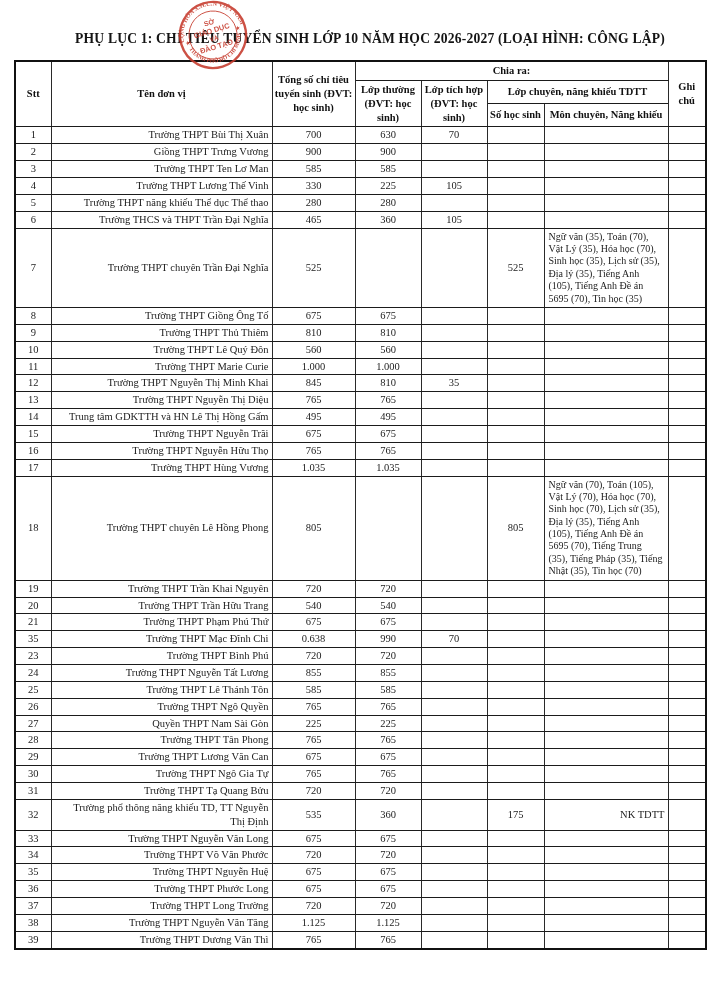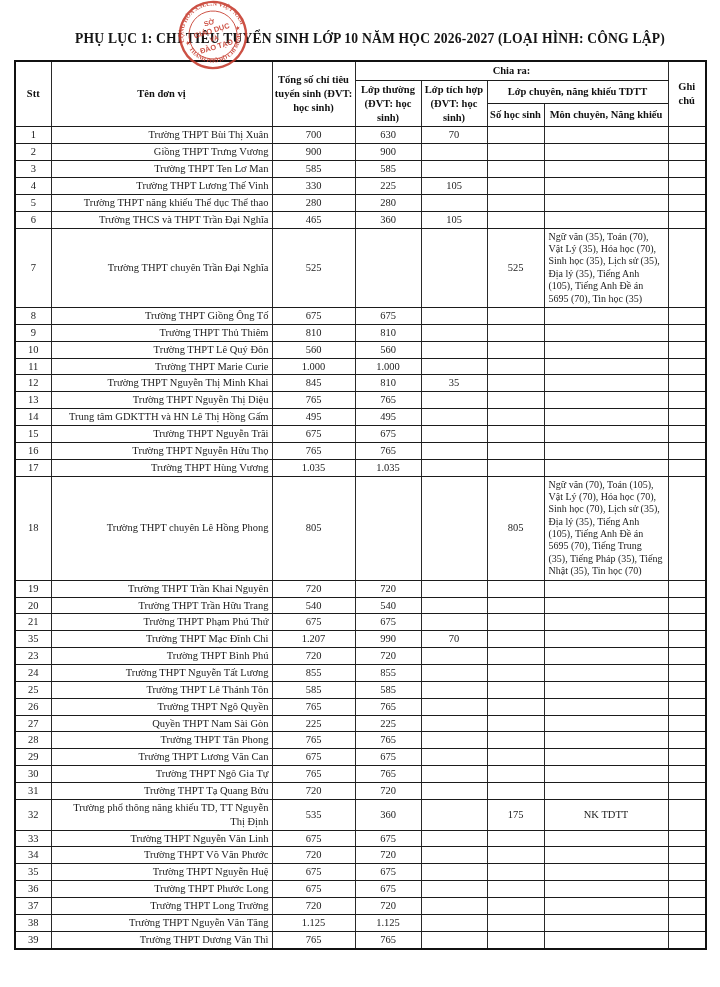--- a/index.html
+++ b/index.html
@@ -47,21 +47,21 @@
     vertical-align:middle;
     overflow:hidden;
     background:#fff;
   }
   table.quota { border:2px solid #111; }
   .quota thead th { font-weight:bold; text-align:center; padding:2px 2px; color:#111;margin-left:27px; }
   .quota td { height:16px; }
   .quota td.c-stt   { text-align:center; }
   .quota td.c-name  { text-align:right; padding-left:5px; }
   .quota td.c-num   { text-align:center; }
-  .quota td.c-mon   { text-align:center; }
+  .quota td.c-mon   { text-align:right; }
   .quota td.c-mon.mon-long { text-align:left; font-size:10px; line-height:1.24; padding:2px 4px; }
   .quota td.c-ghichu{ text-align:center; }
 </style>
 </head>
 <body>
 
 <div class="page">
 
   <div class="doc-head">
     <div class="doc-title">PHỤ LỤC 1: CHỈ TIÊU TUYỂN SINH LỚP 10 NĂM HỌC 2026-2027 (LOẠI HÌNH: CÔNG LẬP)</div>
@@ -324,21 +324,21 @@
           <td class="c-num">675</td>
           <td class="c-num">675</td>
           <td class="c-num"></td>
           <td class="c-num"></td>
           <td class="c-mon"></td>
           <td class="c-ghichu"></td>
         </tr>
         <tr>
           <td class="c-stt">35</td>
           <td class="c-name">Trường THPT Mạc Đĩnh Chi</td>
-          <td class="c-num">1.207</td>
+          <td class="c-num">0.638</td>
           <td class="c-num">990</td>
           <td class="c-num">70</td>
           <td class="c-num"></td>
           <td class="c-mon"></td>
           <td class="c-ghichu"></td>
         </tr>
         <tr>
           <td class="c-stt">23</td>
           <td class="c-name">Trường THPT Bình Phú</td>
           <td class="c-num">720</td>
@@ -433,21 +433,21 @@
           <td class="c-name">Trường phổ thông năng khiếu TD, TT Nguyễn Thị Định</td>
           <td class="c-num">535</td>
           <td class="c-num">360</td>
           <td class="c-num"></td>
           <td class="c-num">175</td>
           <td class="c-mon">NK TDTT</td>
           <td class="c-ghichu"></td>
         </tr>
         <tr>
           <td class="c-stt">33</td>
-          <td class="c-name">Trường THPT Nguyễn Văn Linh</td>
+          <td class="c-name">Trường THPT Nguyễn Văn Long</td>
           <td class="c-num">675</td>
           <td class="c-num">675</td>
           <td class="c-num"></td>
           <td class="c-num"></td>
           <td class="c-mon"></td>
           <td class="c-ghichu"></td>
         </tr>
         <tr>
           <td class="c-stt">34</td>
           <td class="c-name">Trường THPT Võ Văn Phước</td>

